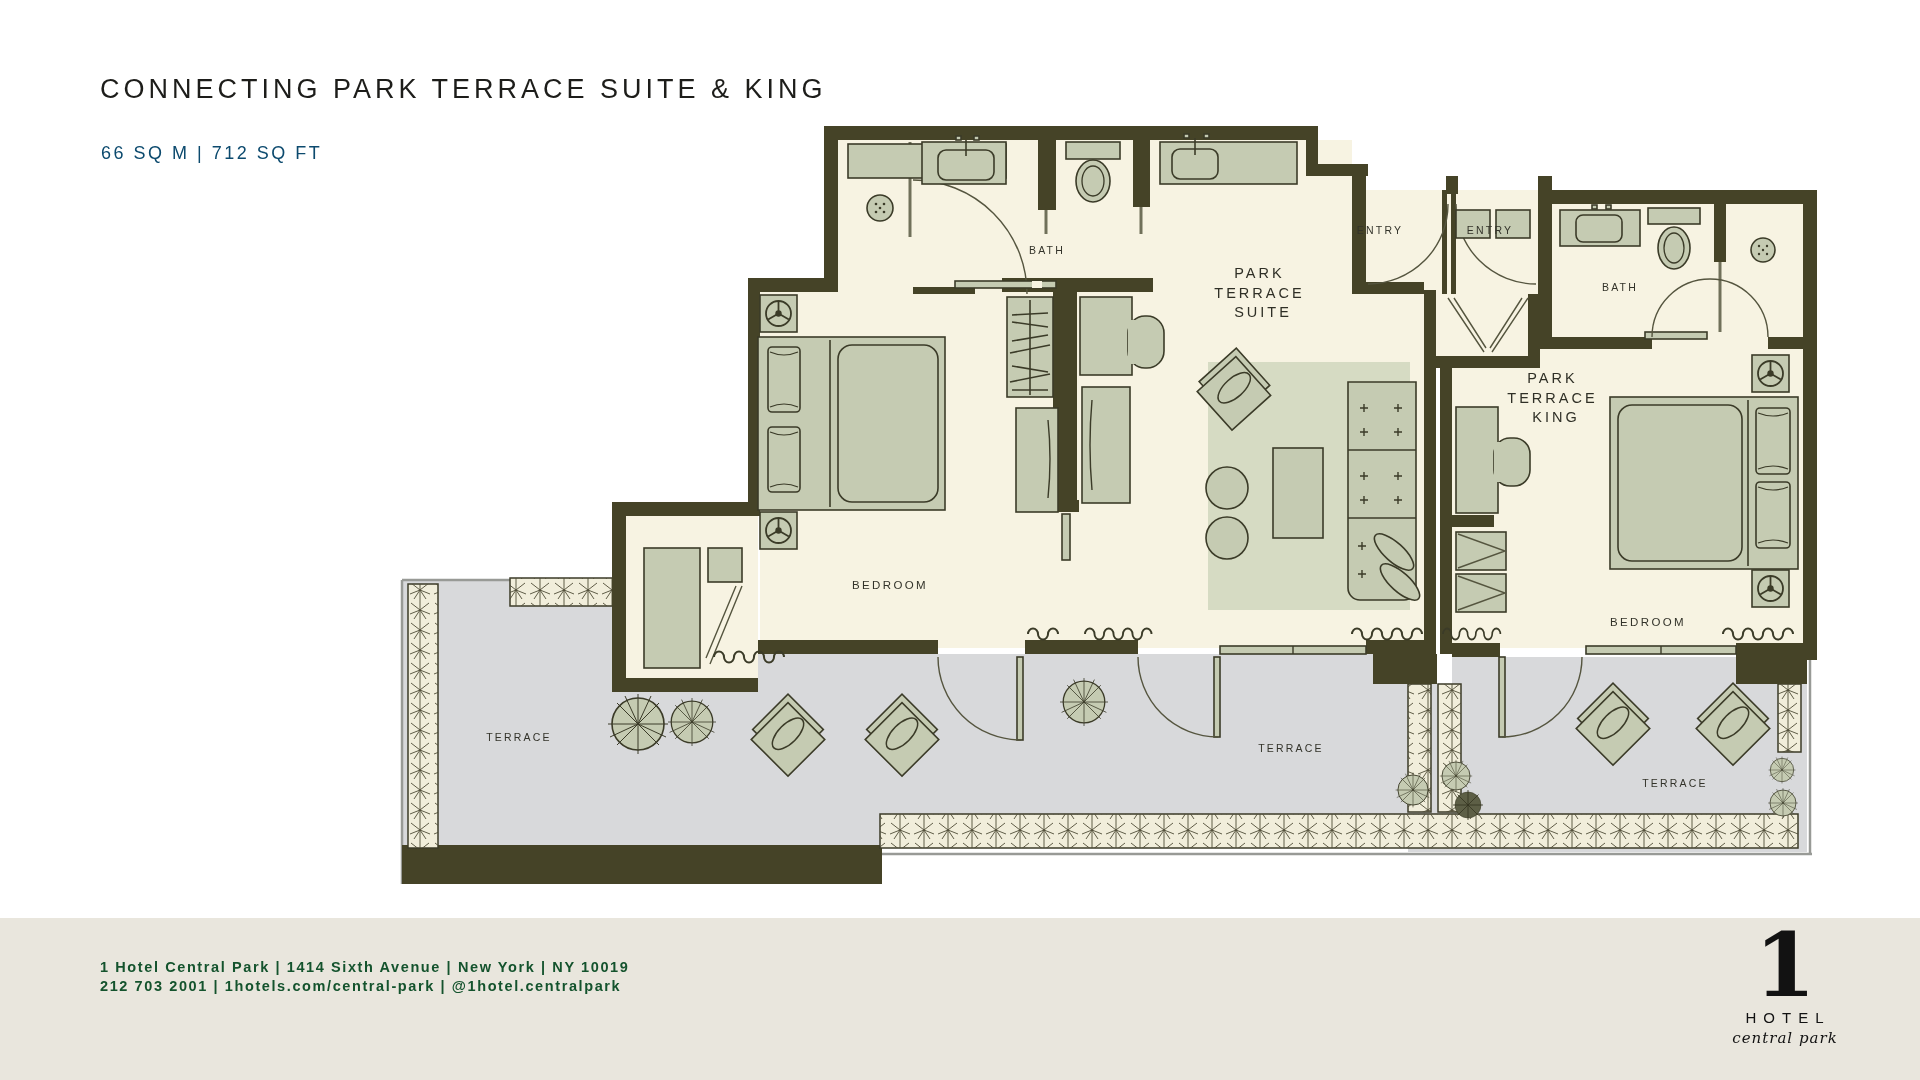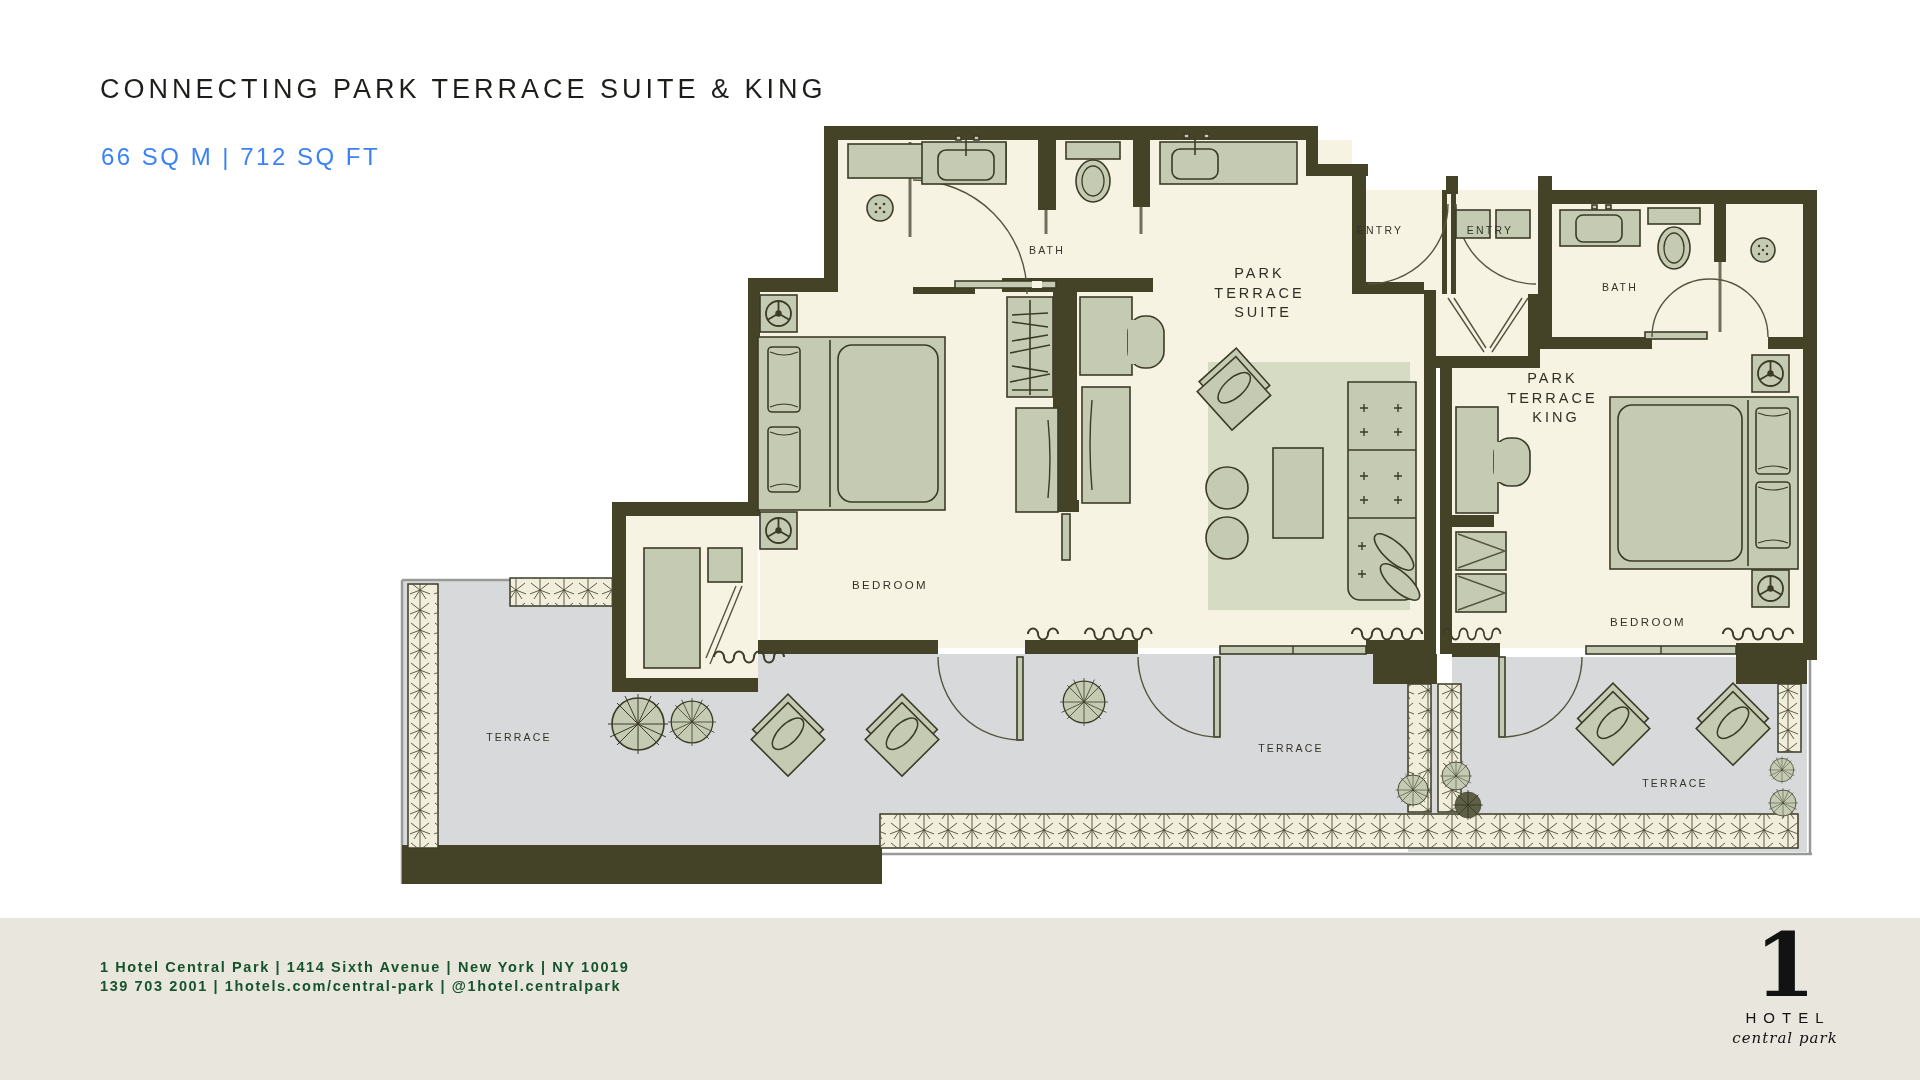--- a/index.html
+++ b/index.html
@@ -1,20 +1,20 @@
 <!DOCTYPE html>
 <html><head>
 <meta charset="utf-8">
 <style>
   html,body{margin:0;padding:0;}
   body{width:1920px;height:1080px;background:#ffffff;font-family:"Liberation Sans",sans-serif;overflow:hidden;}
   .page{position:relative;width:1920px;height:1080px;background:#ffffff;}
   .footer-band{position:absolute;left:0;top:918px;width:1920px;height:162px;background:#e9e6dd;}
   .title{position:absolute;left:100px;top:74px;font-size:27px;letter-spacing:4px;color:#1d1d1a;font-weight:500;white-space:nowrap;}
-  .area-line{position:absolute;left:101px;top:143px;font-size:24px;letter-spacing:2.5px;color:#3b82f6;white-space:nowrap;}
+  .area-line{position:absolute;left:101px;top:143px;font-size:18px;letter-spacing:2.5px;color:#0c4a6e;white-space:nowrap;}
   .footer-text{position:absolute;left:100px;top:958px;color:#14532d;font-size:14.5px;font-weight:bold;letter-spacing:1.6px;line-height:19px;white-space:nowrap;}
   .logo{position:absolute;left:1696px;top:922px;width:178px;text-align:center;color:#121212;}
   .logo-one{font-family:"DejaVu Serif",serif;font-weight:bold;font-size:88px;line-height:86px;}
   .logo-hotel{font-size:15px;letter-spacing:7px;margin-top:1px;padding-left:6px;}
   .logo-script{font-family:"DejaVu Serif",serif;font-style:italic;font-size:15px;margin-top:3px;letter-spacing:1px;}
   svg.plan{position:absolute;left:0;top:0;}
   .wall{fill:#454327;}
   .floor{fill:#f7f3e2;}
   .terr{fill:#d8d9db;}
   .furn{fill:#c5cbb2;stroke:#3b3b28;stroke-width:1.6;}
@@ -388,21 +388,21 @@
       <text class="lbl" x="890" y="589" text-anchor="middle">BEDROOM</text>
       <text class="lbl" x="1648" y="626" text-anchor="middle">BEDROOM</text>
       <text class="lbl-sm" x="519" y="741" text-anchor="middle">TERRACE</text>
       <text class="lbl-sm" x="1291" y="752" text-anchor="middle">TERRACE</text>
       <text class="lbl-sm" x="1675" y="787" text-anchor="middle">TERRACE</text>
     </g>
   </svg>
 
   <div class="footer-text">
     <div>1 Hotel Central Park | 1414 Sixth Avenue | New York | NY 10019</div>
-    <div>139 703 2001 | 1hotels.com/central-park | @1hotel.centralpark</div>
+    <div>212 703 2001 | 1hotels.com/central-park | @1hotel.centralpark</div>
   </div>
 
   <div class="logo">
     <div class="logo-one">1</div>
     <div class="logo-hotel">HOTEL</div>
     <div class="logo-script">central park</div>
   </div>
 
 </div>
 

